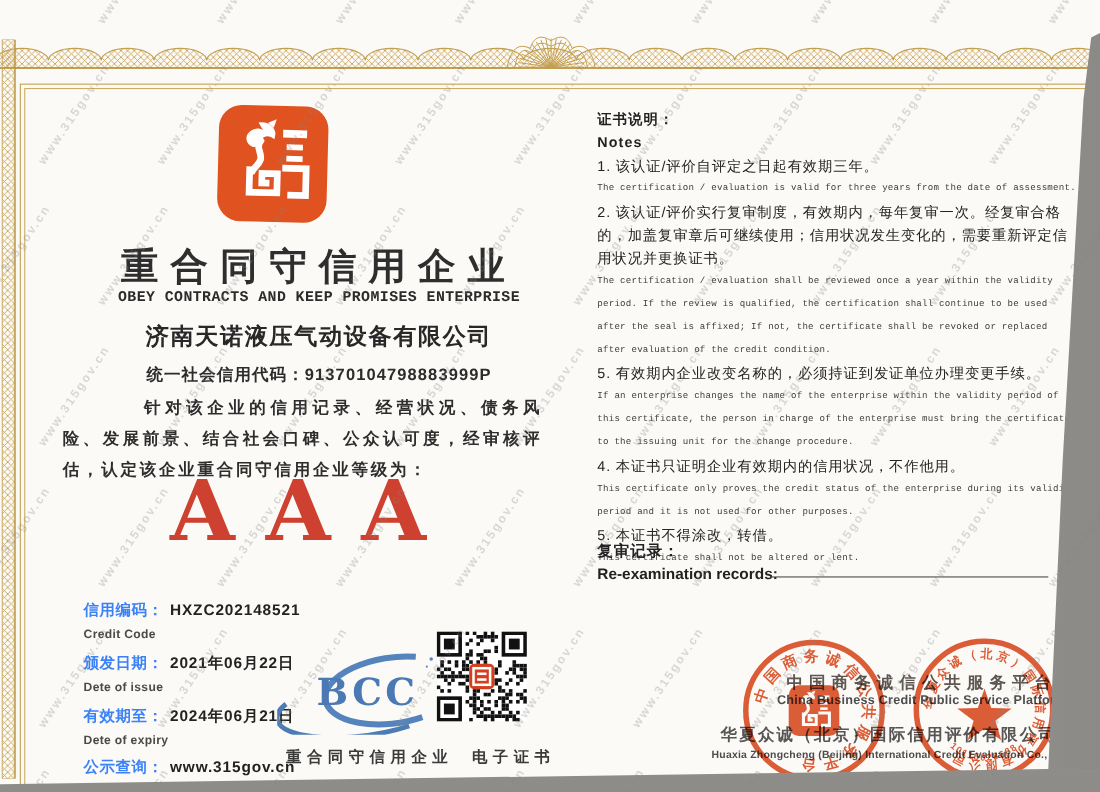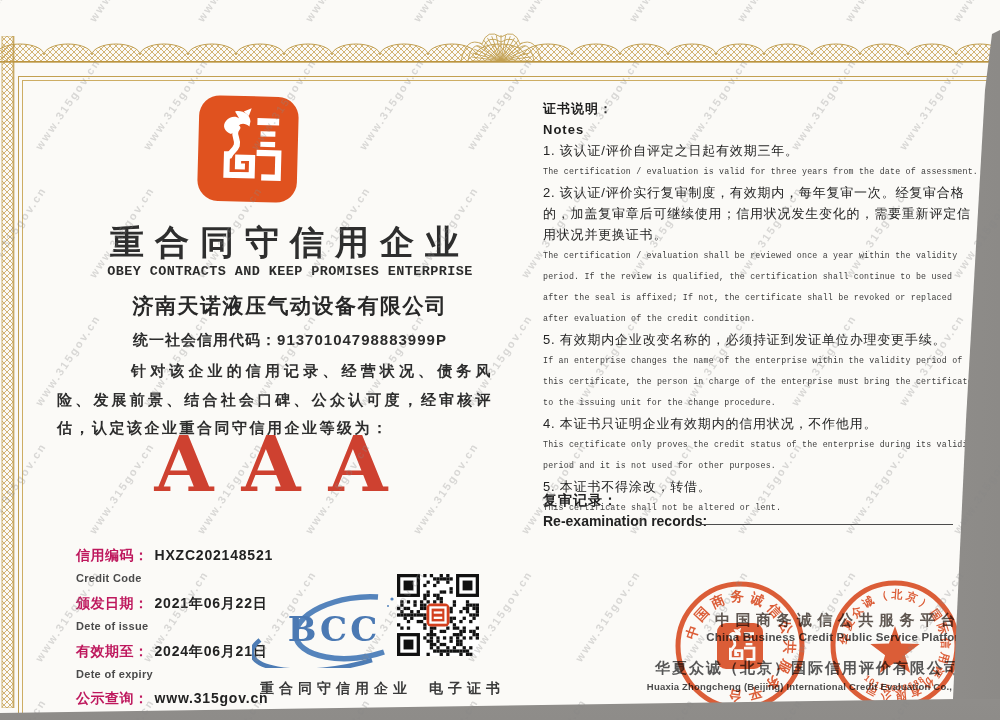--- a/index.html
+++ b/index.html
@@ -35,21 +35,21 @@
     font:bold 13.5px "Liberation Mono",monospace;letter-spacing:.4px;color:#2b2b2b;white-space:nowrap;}
   #company{left:50px;top:292px;width:480px;text-align:center;
     font:bold 21px "Liberation Sans",sans-serif;letter-spacing:1.5px;color:#282828;white-space:nowrap;}
   #credit-line{left:50px;top:331px;width:480px;text-align:center;
     font:bold 15px "Liberation Sans",sans-serif;letter-spacing:1px;color:#2c2c2c;white-space:nowrap;}
   #paragraph{left:57px;top:357px;width:436px;text-align:justify;
     font:600 15px/28.5px "Liberation Sans",sans-serif;letter-spacing:2.5px;color:#2d2d2d;text-indent:74px;}
   #rating{left:50px;top:420px;width:470px;text-align:center;
     font:bold 76px "DejaVu Serif",serif;letter-spacing:28px;color:#ce4130;}
   .info-row{left:76px;width:330px;}
-  .info-row .cn{font:bold 14px "Liberation Sans",sans-serif;color:#be185d;letter-spacing:.5px;}
+  .info-row .cn{font:bold 14px "Liberation Sans",sans-serif;color:#3b82f6;letter-spacing:.5px;}
   .info-row .val{font:bold 14px "Liberation Sans",sans-serif;color:#222;letter-spacing:.8px;margin-left:6px;}
   .info-row .en{font:bold 11px "Liberation Sans",sans-serif;color:#4a4a4a;margin-top:7px;letter-spacing:.3px;}
   .info-row .val2{font:bold 14px "Liberation Sans",sans-serif;color:#222;letter-spacing:.6px;margin:6px 0 0 86px;}
   #bcc{left:252px;top:590px;}
   #bcc-label{left:246px;top:680px;width:180px;text-align:center;
     font:bold 14px "Liberation Sans",sans-serif;letter-spacing:5px;color:#3a3a3a;white-space:nowrap;}
   #qr{left:397px;top:574px;}
   #qr-label{left:393px;top:680px;width:92px;text-align:center;
     font:bold 14px "Liberation Sans",sans-serif;letter-spacing:5px;color:#3a3a3a;white-space:nowrap;margin-left:28px;}
   

